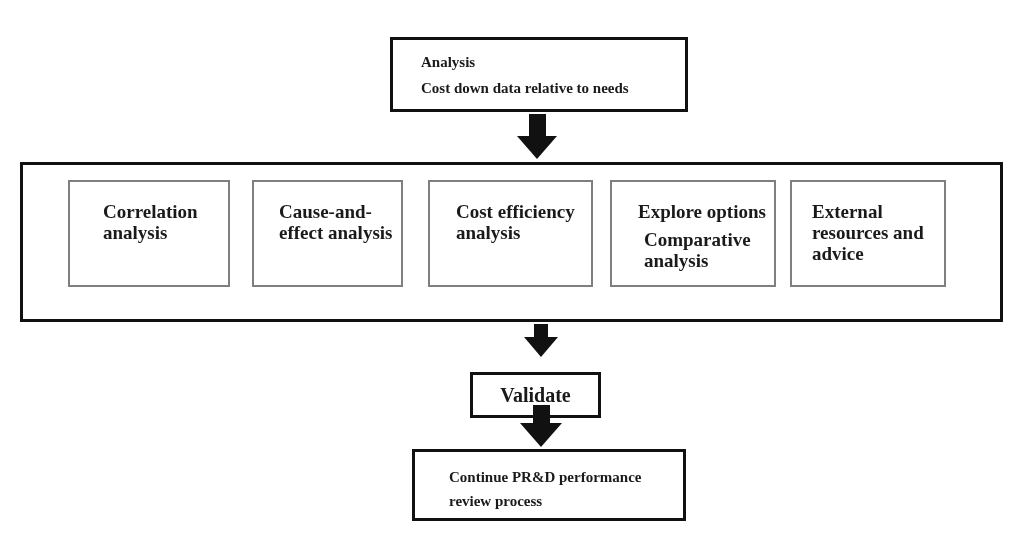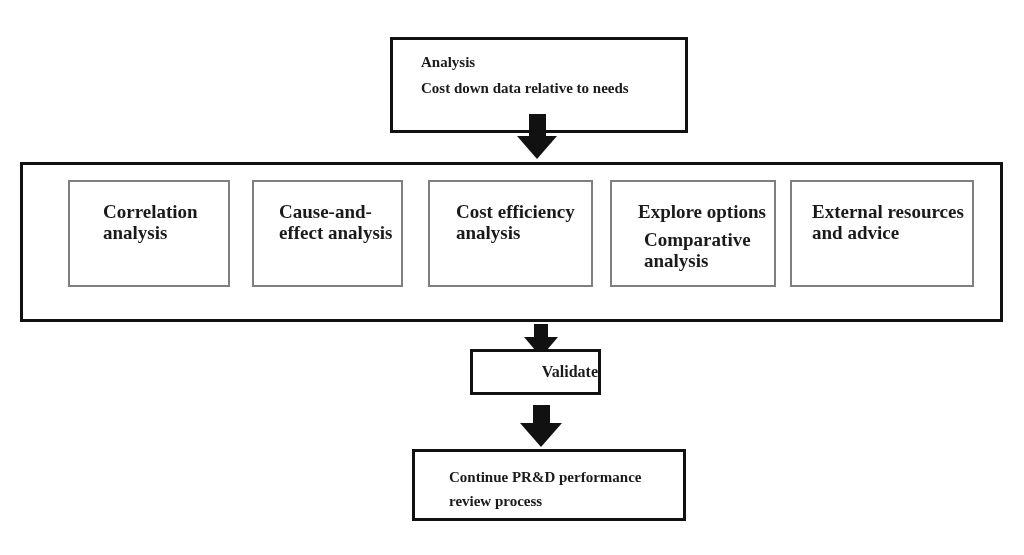--- a/index.html
+++ b/index.html
@@ -22,21 +22,21 @@
     background: #ffffff;
     border: 3px solid #111111;
     font-weight: bold;
     font-size: 15px;
   }
   
   .top-box {
     left: 390px;
     top: 37px;
     width: 298px;
-    height: 96px;
+    height: 75px;
     padding: 9px 18px 0 28px;
     line-height: 26px;
   }
   
   .group-box {
     left: 20px;
     top: 162px;
     width: 983px;
     height: 160px;
   }
@@ -53,30 +53,30 @@
     padding-top: 19px;
   }
   .sub-box .para2 {
     margin-top: 7px;
     margin-left: 6px;
   }
   .b1 { left: 45px;  width: 162px; padding-left: 33px; padding-right: 8px; }
   .b2 { left: 229px; width: 151px; padding-left: 25px; padding-right: 8px; }
   .b3 { left: 405px; width: 165px; padding-left: 26px; padding-right: 10px; }
   .b4 { left: 587px; width: 166px; padding-left: 26px; padding-right: 8px; }
-  .b5 { left: 767px; width: 184px; padding-left: 20px; padding-right: 4px; }
+  .b5 { left: 767px; width: 156px; padding-left: 20px; padding-right: 4px; }
   
   .validate-box {
     left: 470px;
-    top: 349px;
+    top: 372px;
     width: 131px;
     height: 46px;
-    text-align: right;
+    text-align: center;
     line-height: 40px;
-    font-size: 16px;
+    font-size: 20px;
   }
   
   .continue-box {
     left: 412px;
     top: 449px;
     width: 274px;
     height: 72px;
     padding: 13px 4px 0 34px;
     line-height: 24px;
   }

